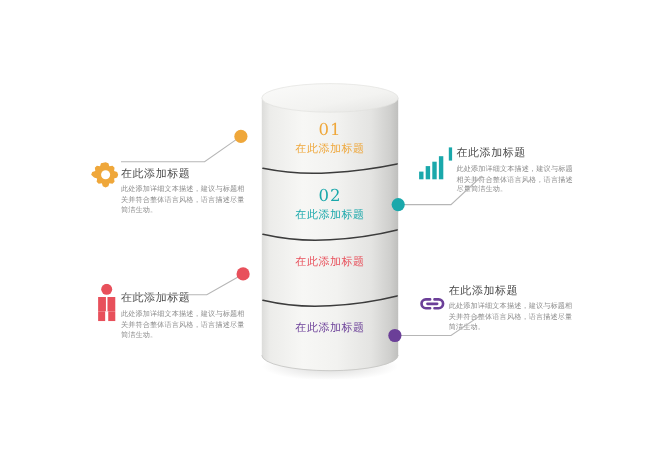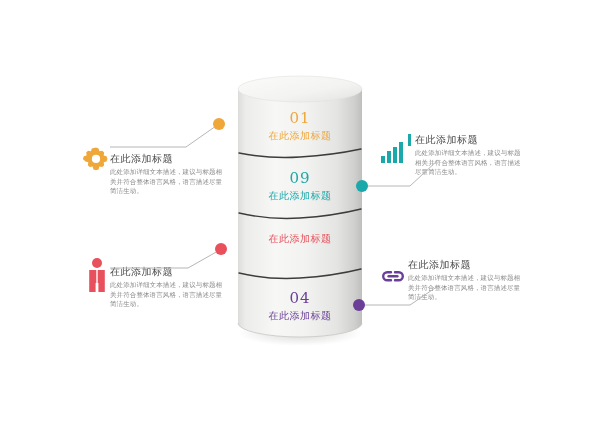--- a/index.html
+++ b/index.html
@@ -163,28 +163,27 @@
       <path d="M2 198 Q32 205 63 203 Q96 201 124 194" fill="none" stroke="#3c3c3c" stroke-width="1.4" stroke-linecap="round"></path>
 
       <path d="M1 248 A62 14 0 0 0 125 248" fill="none" stroke="#c6c6c4" stroke-width="0.8"></path>
     </svg>
 
     <div class="cyl-layer" id="layer-1">
       <div class="cyl-num" style="color: rgb(239, 167, 58);">01</div>
       <div class="cyl-cap" style="color: rgb(239, 167, 58);">在此添加标题</div>
     </div>
     <div class="cyl-layer" id="layer-2">
-      <div class="cyl-num" style="color: rgb(26, 168, 171);">09</div>
+      <div class="cyl-num" style="color: rgb(26, 168, 171);">02</div>
       <div class="cyl-cap" style="color: rgb(26, 168, 171);">在此添加标题</div>
     </div>
     <div class="cyl-layer" id="layer-3">
       <div class="cyl-cap" style="color: rgb(232, 80, 91);">在此添加标题</div>
     </div>
     <div class="cyl-layer" id="layer-4">
-      <div class="cyl-num" style="color: rgb(107, 63, 152);">04</div>
       <div class="cyl-cap" style="color: rgb(107, 63, 152);">在此添加标题</div>
     </div>
   </div>
 
   <div class="icon-box" id="icon-1">
     <svg width="28" height="28" viewBox="0 0 32 32">
       <path fill="#efa73a" d="M16 0.5l2.9 1.1 1.0 3.2 3.3-0.5 2.1 2.1-0.5 3.3 3.2 1.0 1.1 2.9-1.1 2.9-3.2 1.0 0.5 3.3-2.1 2.1-3.3-0.5-1.0 3.2-2.9 1.1-2.9-1.1-1.0-3.2-3.3 0.5-2.1-2.1 0.5-3.3-3.2-1.0L1.0 13.6l1.1-2.9 3.2-1.0-0.5-3.3 2.1-2.1 3.3 0.5 1.0-3.2z"></path>
       <circle cx="16" cy="13.6" r="4.7" fill="#ffffff"></circle>
     </svg>
   </div>

